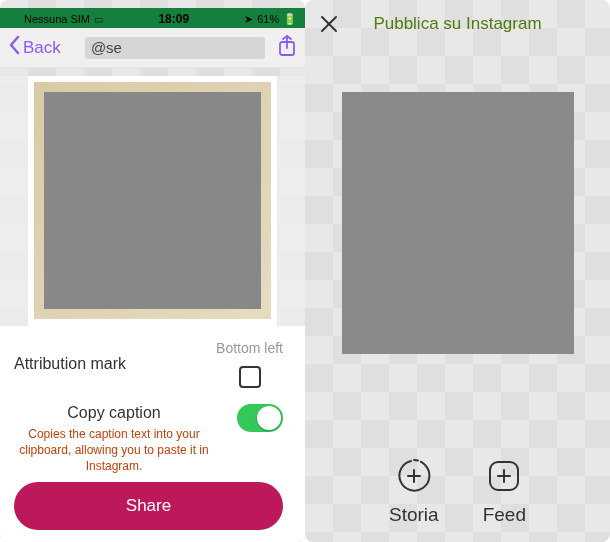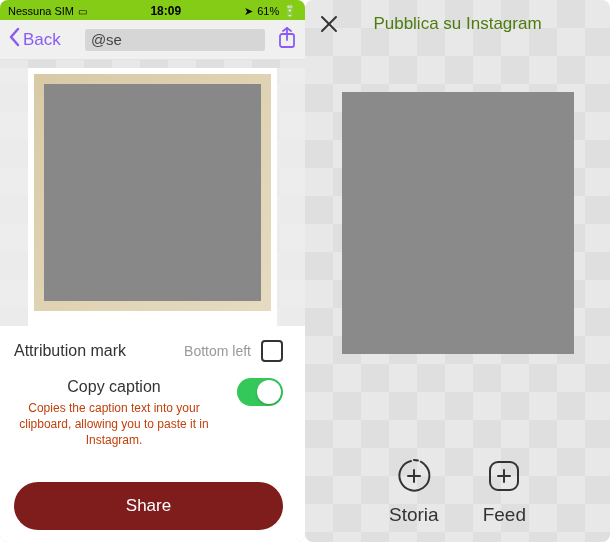--- a/index.html
+++ b/index.html
@@ -28,24 +28,25 @@
     background-size: 56px 56px;
     background-position: 0 0, 28px 28px;
     pointer-events: none;
   }
 
   
   .status-bar {
     position: relative; z-index: 2;
     height: 20px;
     display: flex; justify-content: space-between; align-items: center;
-    padding: 2px 8px 0 8px;
+    padding: 2px 8px 0 24px;
     font-size: 11px;
     color: #000;
-    background: #84cc16;
+    background: #15803d;
+    margin-top: 8px;
   }
   .status-bar .left, .status-bar .right { display: flex; align-items: center; gap: 4px; }
   .status-bar .center { font-weight: 600; font-size: 12px; }
   .wifi { font-size: 10px; }
 
   
   .nav-bar {
     position: relative; z-index: 2;
     height: 40px;
     display: flex; align-items: center; justify-content: space-between;
@@ -101,21 +102,21 @@
   .sheet {
     position: absolute; left:0; right:0; bottom:0;
     height: 216px;
     background: #fff;
     z-index: 3;
     padding: 14px 22px 12px 14px;
     display: flex; flex-direction: column;
   }
   .row { display: flex; justify-content: space-between; align-items: center; }
   .attr-label { font-size: 16px; color: #333; }
-  .attr-right { display: flex; align-items: center; gap: 10px; color: #999; font-size: 14px; }
+  .attr-right { display: flex; align-items: center; gap: 10px; color: #999; font-size: 14px; flex-direction: column; }
   .checkbox {
     width: 22px; height: 22px;
     border: 2px solid #333;
     border-radius: 4px;
   }
   .copy-row { margin-top: 16px; align-items: flex-start; text-align: center; }
   .copy-left { max-width: 200px; }
   .copy-title { font-size: 16px; color: #333; margin-bottom: 4px; }
   .copy-desc { font-size: 12px; color: #c2410c; line-height: 1.35; }
   .toggle {
@@ -125,21 +126,21 @@
   }
   .toggle::after {
     content:""; position:absolute; width:24px; height:24px;
     border-radius:50%; background:#fff; top:2px; right:2px;
     box-shadow: 0 1px 2px rgba(0,0,0,0.25);
   }
   .share-btn {
     margin-top: auto;
     height: 48px;
     border-radius: 26px;
-    background: #7f1d1d;
+    background: #be185d;
     color: #fff;
     display:flex; align-items:center; justify-content:center;
     font-size: 17px; font-weight: 500;
   }
 
   
   .r-header {
     position: relative; z-index:2;
     height: 48px;
     display:flex; align-items:center; justify-content:center;

